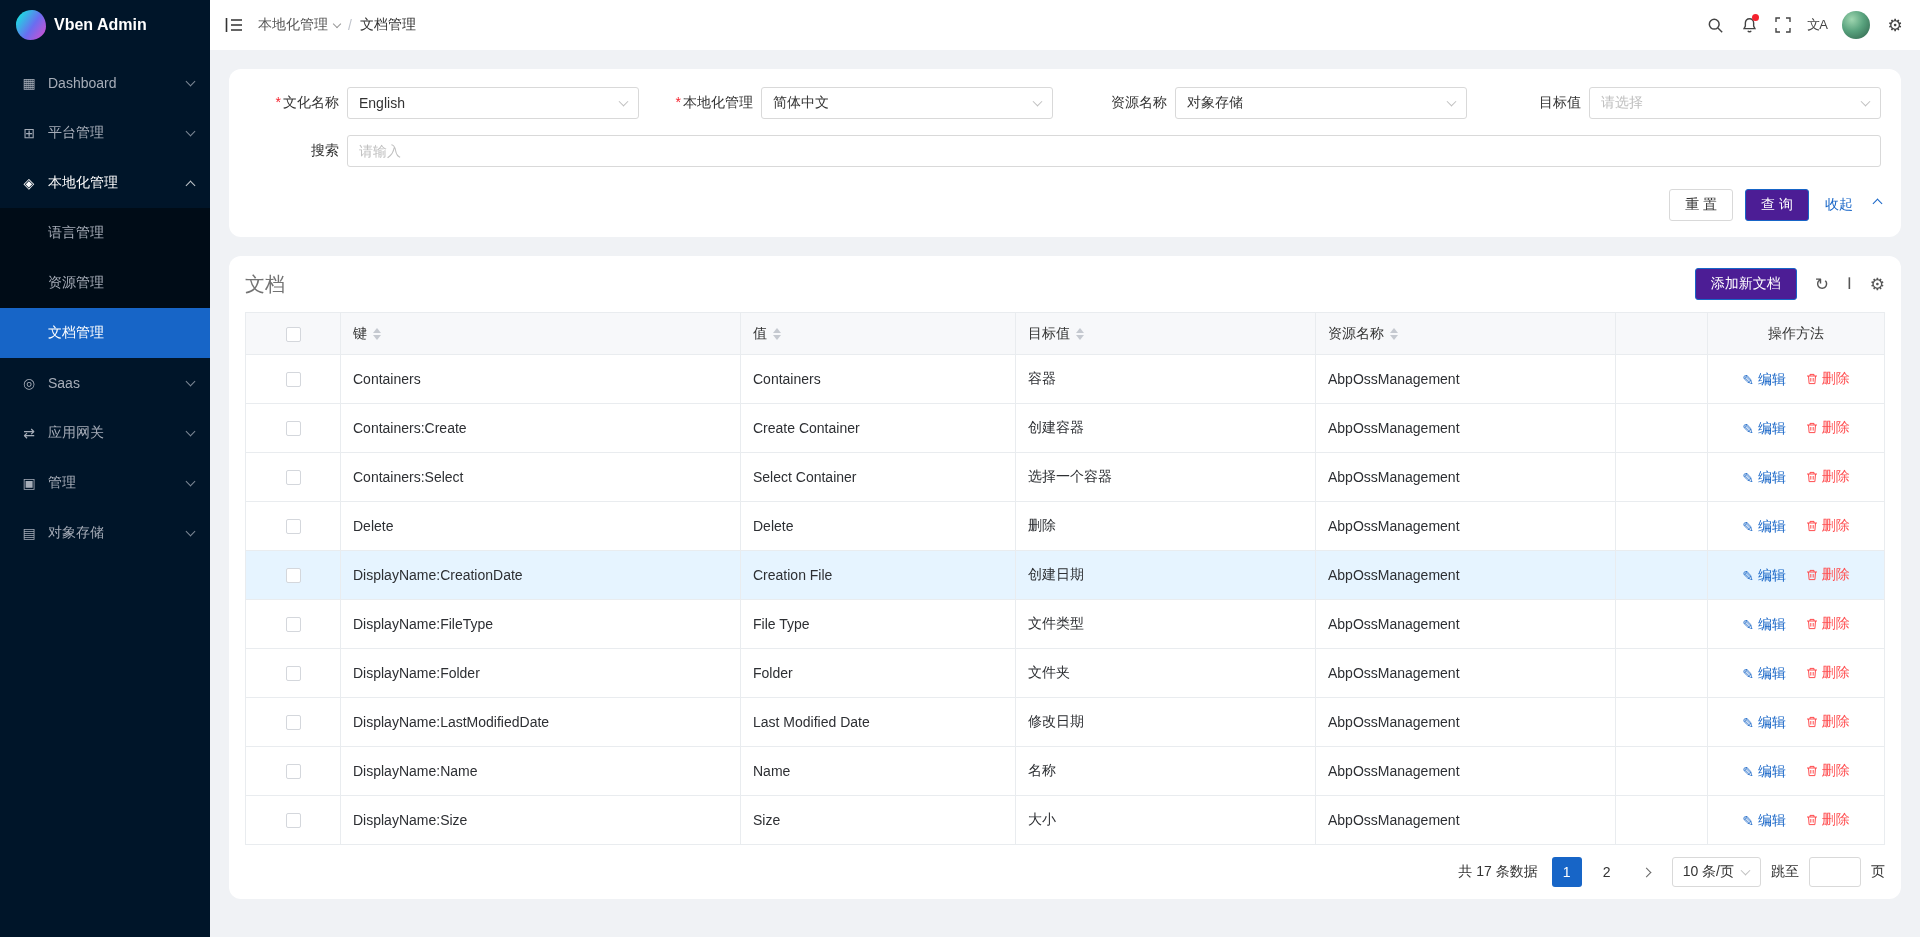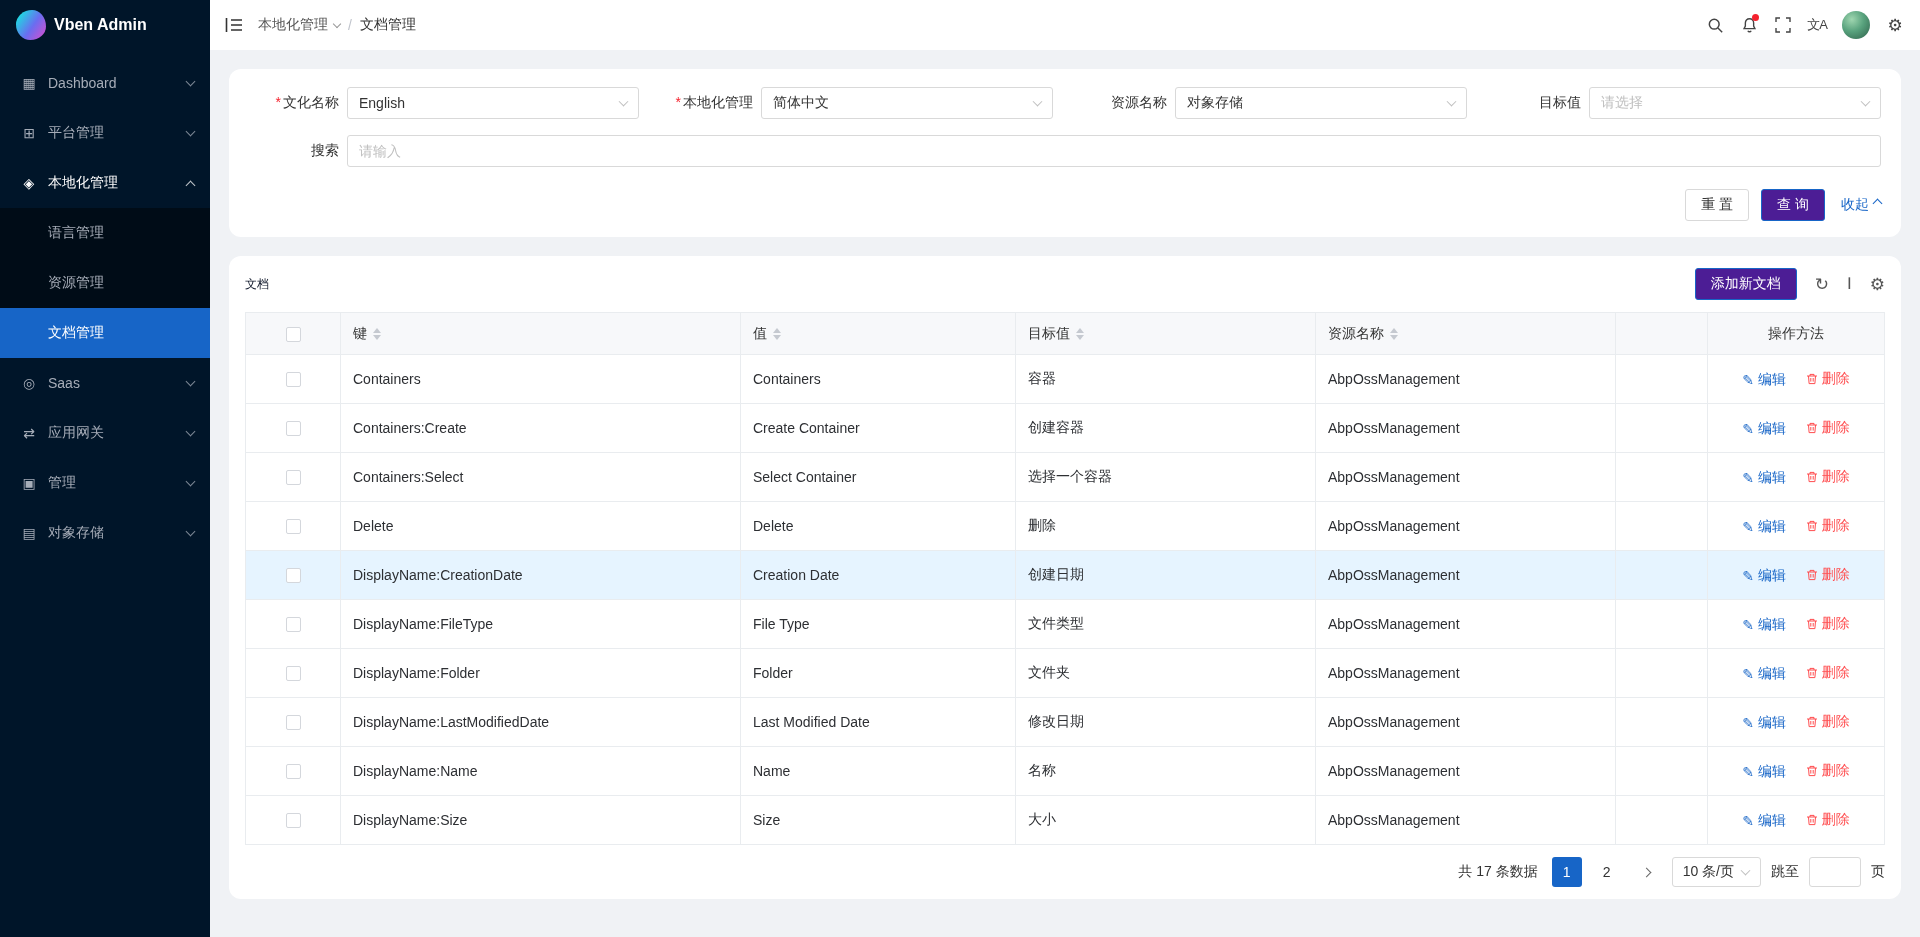--- a/index.html
+++ b/index.html
@@ -64,27 +64,27 @@
     border-right:1.4px solid #bfbfbf; border-bottom:1.4px solid #bfbfbf; transform:translateY(-70%) rotate(45deg); }
   .placeholder { color:#bfbfbf; }
   .filter-row2 { display:flex; align-items:center; margin-top:16px; }
   .text-input { flex:1; height:32px; border:1px solid #d9d9d9; border-radius:3px; padding:0 11px;
     font:inherit; color:#333; outline:none; }
   .text-input::placeholder { color:#bfbfbf; }
   .filter-actions { display:flex; justify-content:flex-end; align-items:center; gap:12px; margin-top:22px; }
   .btn { height:32px; padding:0 15px; border:1px solid #d9d9d9; border-radius:3px; background:#fff;
     color:#333; font:inherit; cursor:pointer; white-space:nowrap; }
   .btn-primary { background:#4c1d95; border-color:#1765c7; color:#fff; }
-  .link-collapse { color:#1765c7; display:flex; align-items:flex-start; gap:5px; cursor:pointer; margin-left:4px; }
+  .link-collapse { color:#1765c7; display:flex; align-items:flex-start; gap:21px; cursor:pointer; margin-left:4px; }
   .link-collapse .chev { border-color:#1765c7; opacity:1; }
 
   
   .table-card { margin-top:19px; padding:0 16px 0; }
   .table-toolbar { height:56px; display:flex; align-items:center; }
-  .tt-title { font-size:12px; color:#0f172a; }
+  .tt-title { font-size:20px; color:#737373; }
   .tt-right { margin-left:auto; display:flex; align-items:center; gap:18px; }
   .tt-icon { color:#555; font-size:17px; cursor:pointer; line-height:1; }
   .tt-icon.serif { font-family:"Liberation Serif", serif; font-size:16px; }
 
   table.grid { width:100%; border-collapse:collapse; table-layout:fixed; }
   .grid th, .grid td { border:1px solid #e9ecef; padding:0 12px; text-align:left; overflow:hidden; white-space:nowrap; }
   .grid th { background:#f7f8fa; height:42px; font-weight:500; color:#333; }
   .grid td { height:49px; color:#2d2f33; background:#fff; }
   .grid tr.hl td { background:#e6f4ff; }
   .c-check { text-align:center !important; }
@@ -422,21 +422,21 @@
                       <path d="M1 3h10M4 3V1.4h4V3M2.5 3l.6 7.6h5.8L9.5 3M4.8 5v3.6M7.2 5v3.6" stroke="currentColor" fill="none" stroke-width="1"></path>
                     </svg>
                     <span>删除</span>
                   </span>
               </td>
             </tr>
 
             <tr class="hl">
               <td class="c-check"><span class="cbx"></span></td>
               <td>DisplayName:CreationDate</td>
-              <td>Creation Date</td>
+              <td>Creation File</td>
               <td>创建日期</td>
               <td>AbpOssManagement</td>
               <td></td>
               <td class="c-actions">
                 <span class="lnk edit">
                     <span>✎</span>
                     <span>编辑</span>
                   </span>
                 <span class="lnk del">
                     <svg width="12" height="12" viewBox="0 0 12 12">

